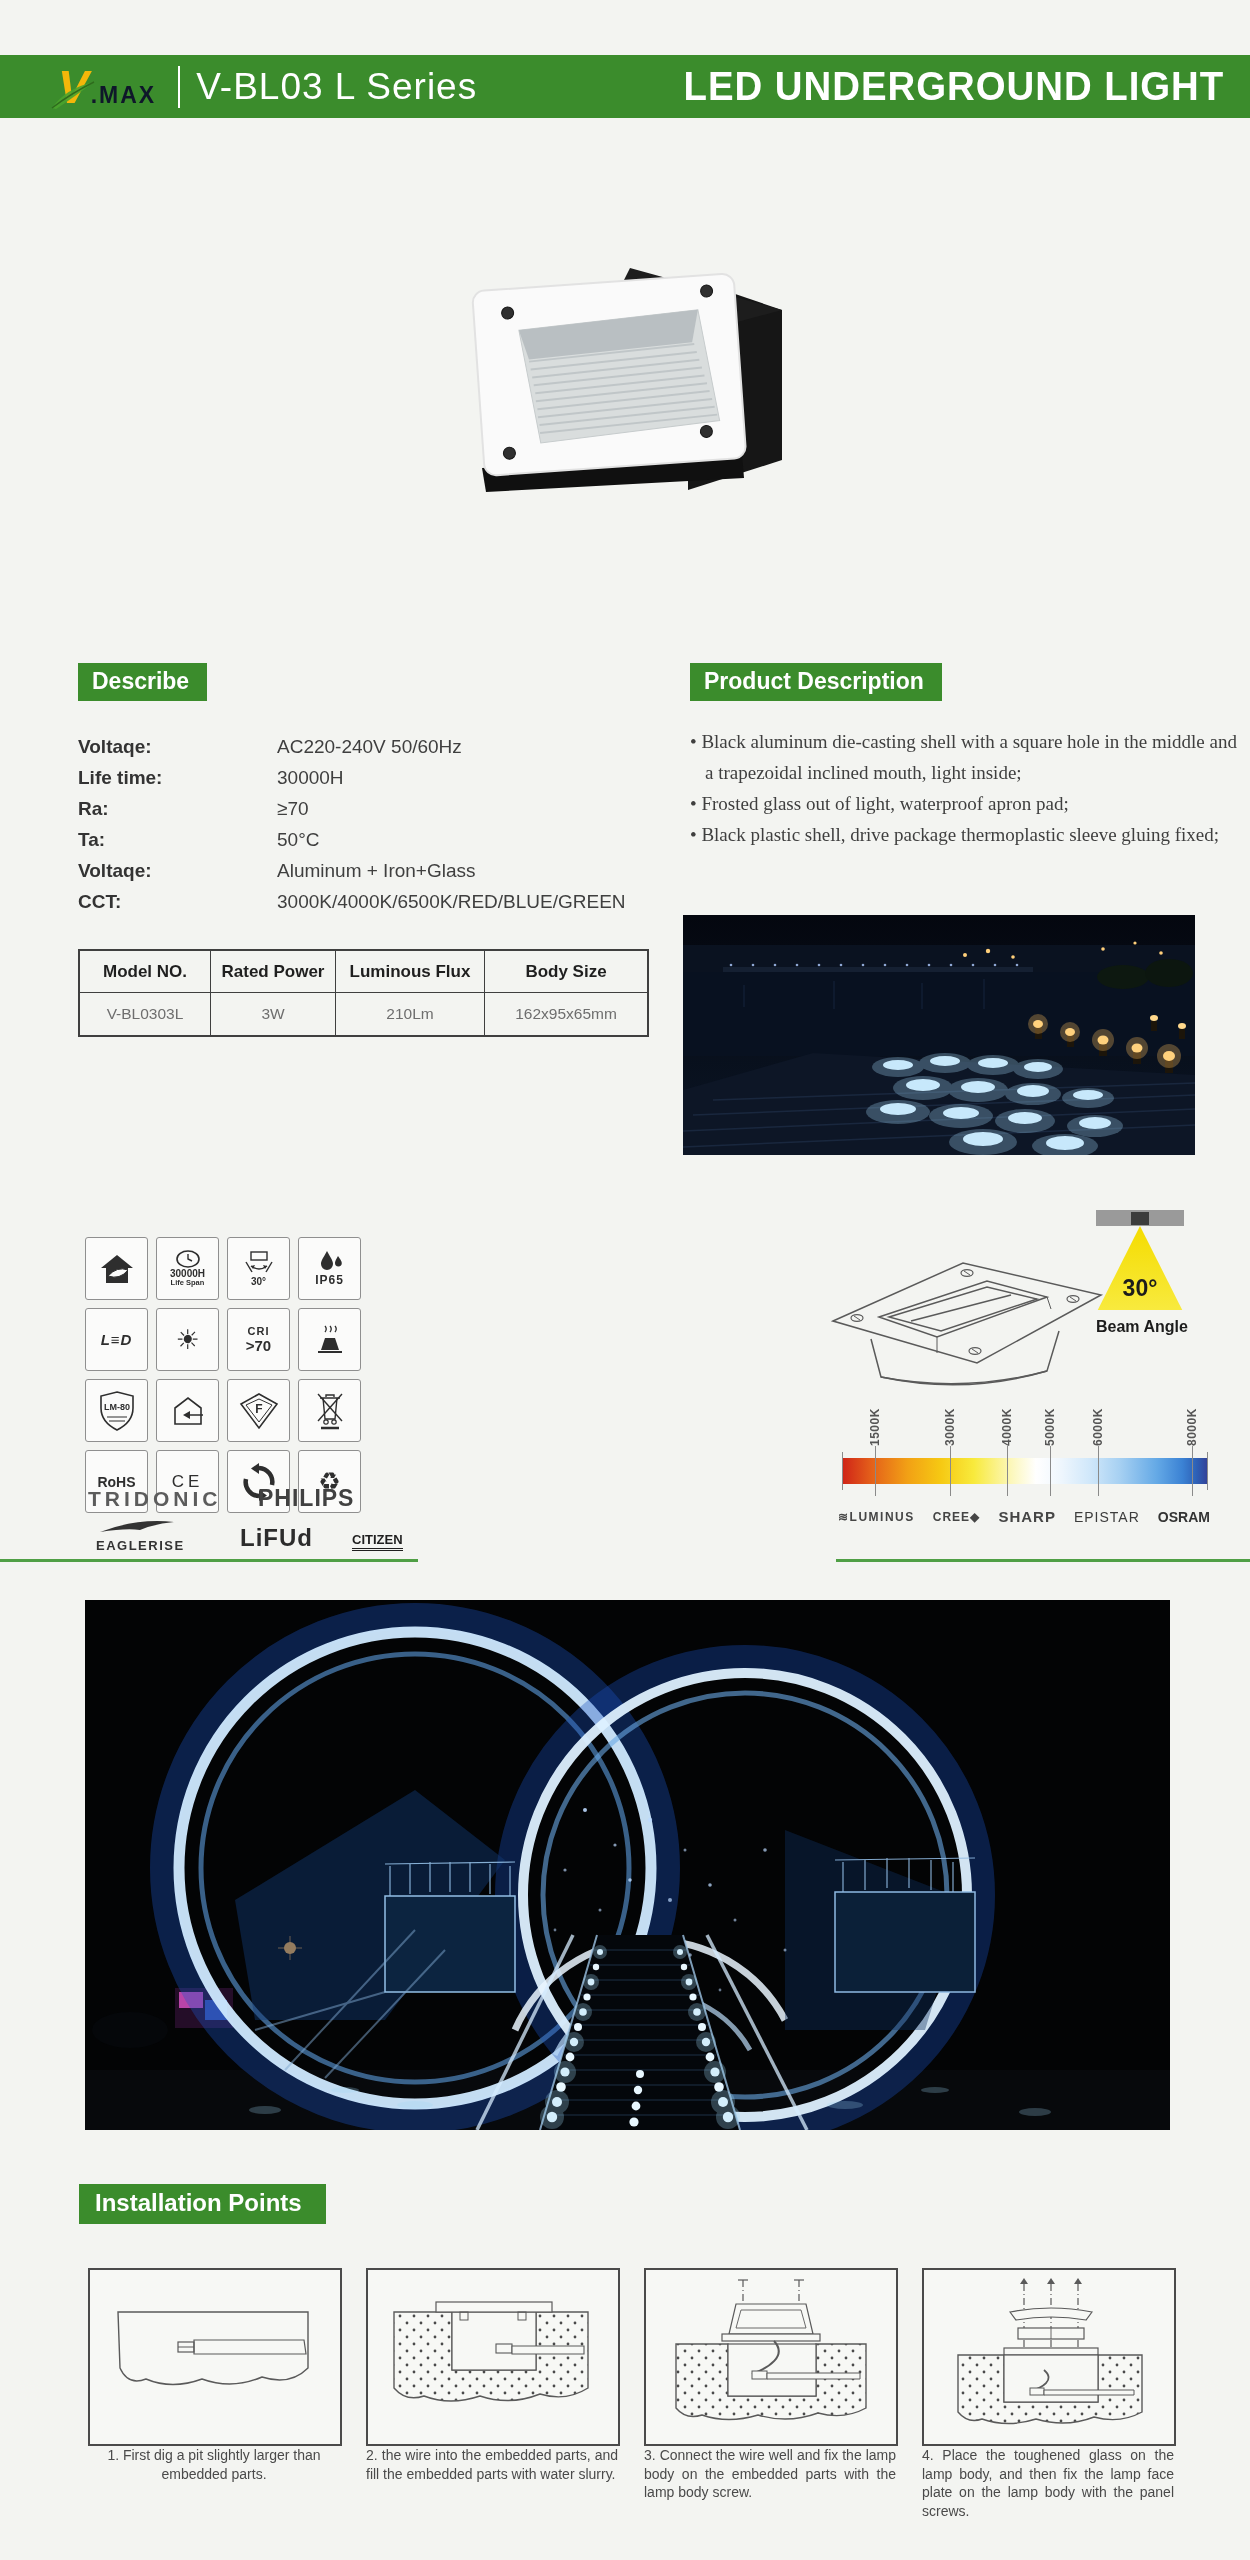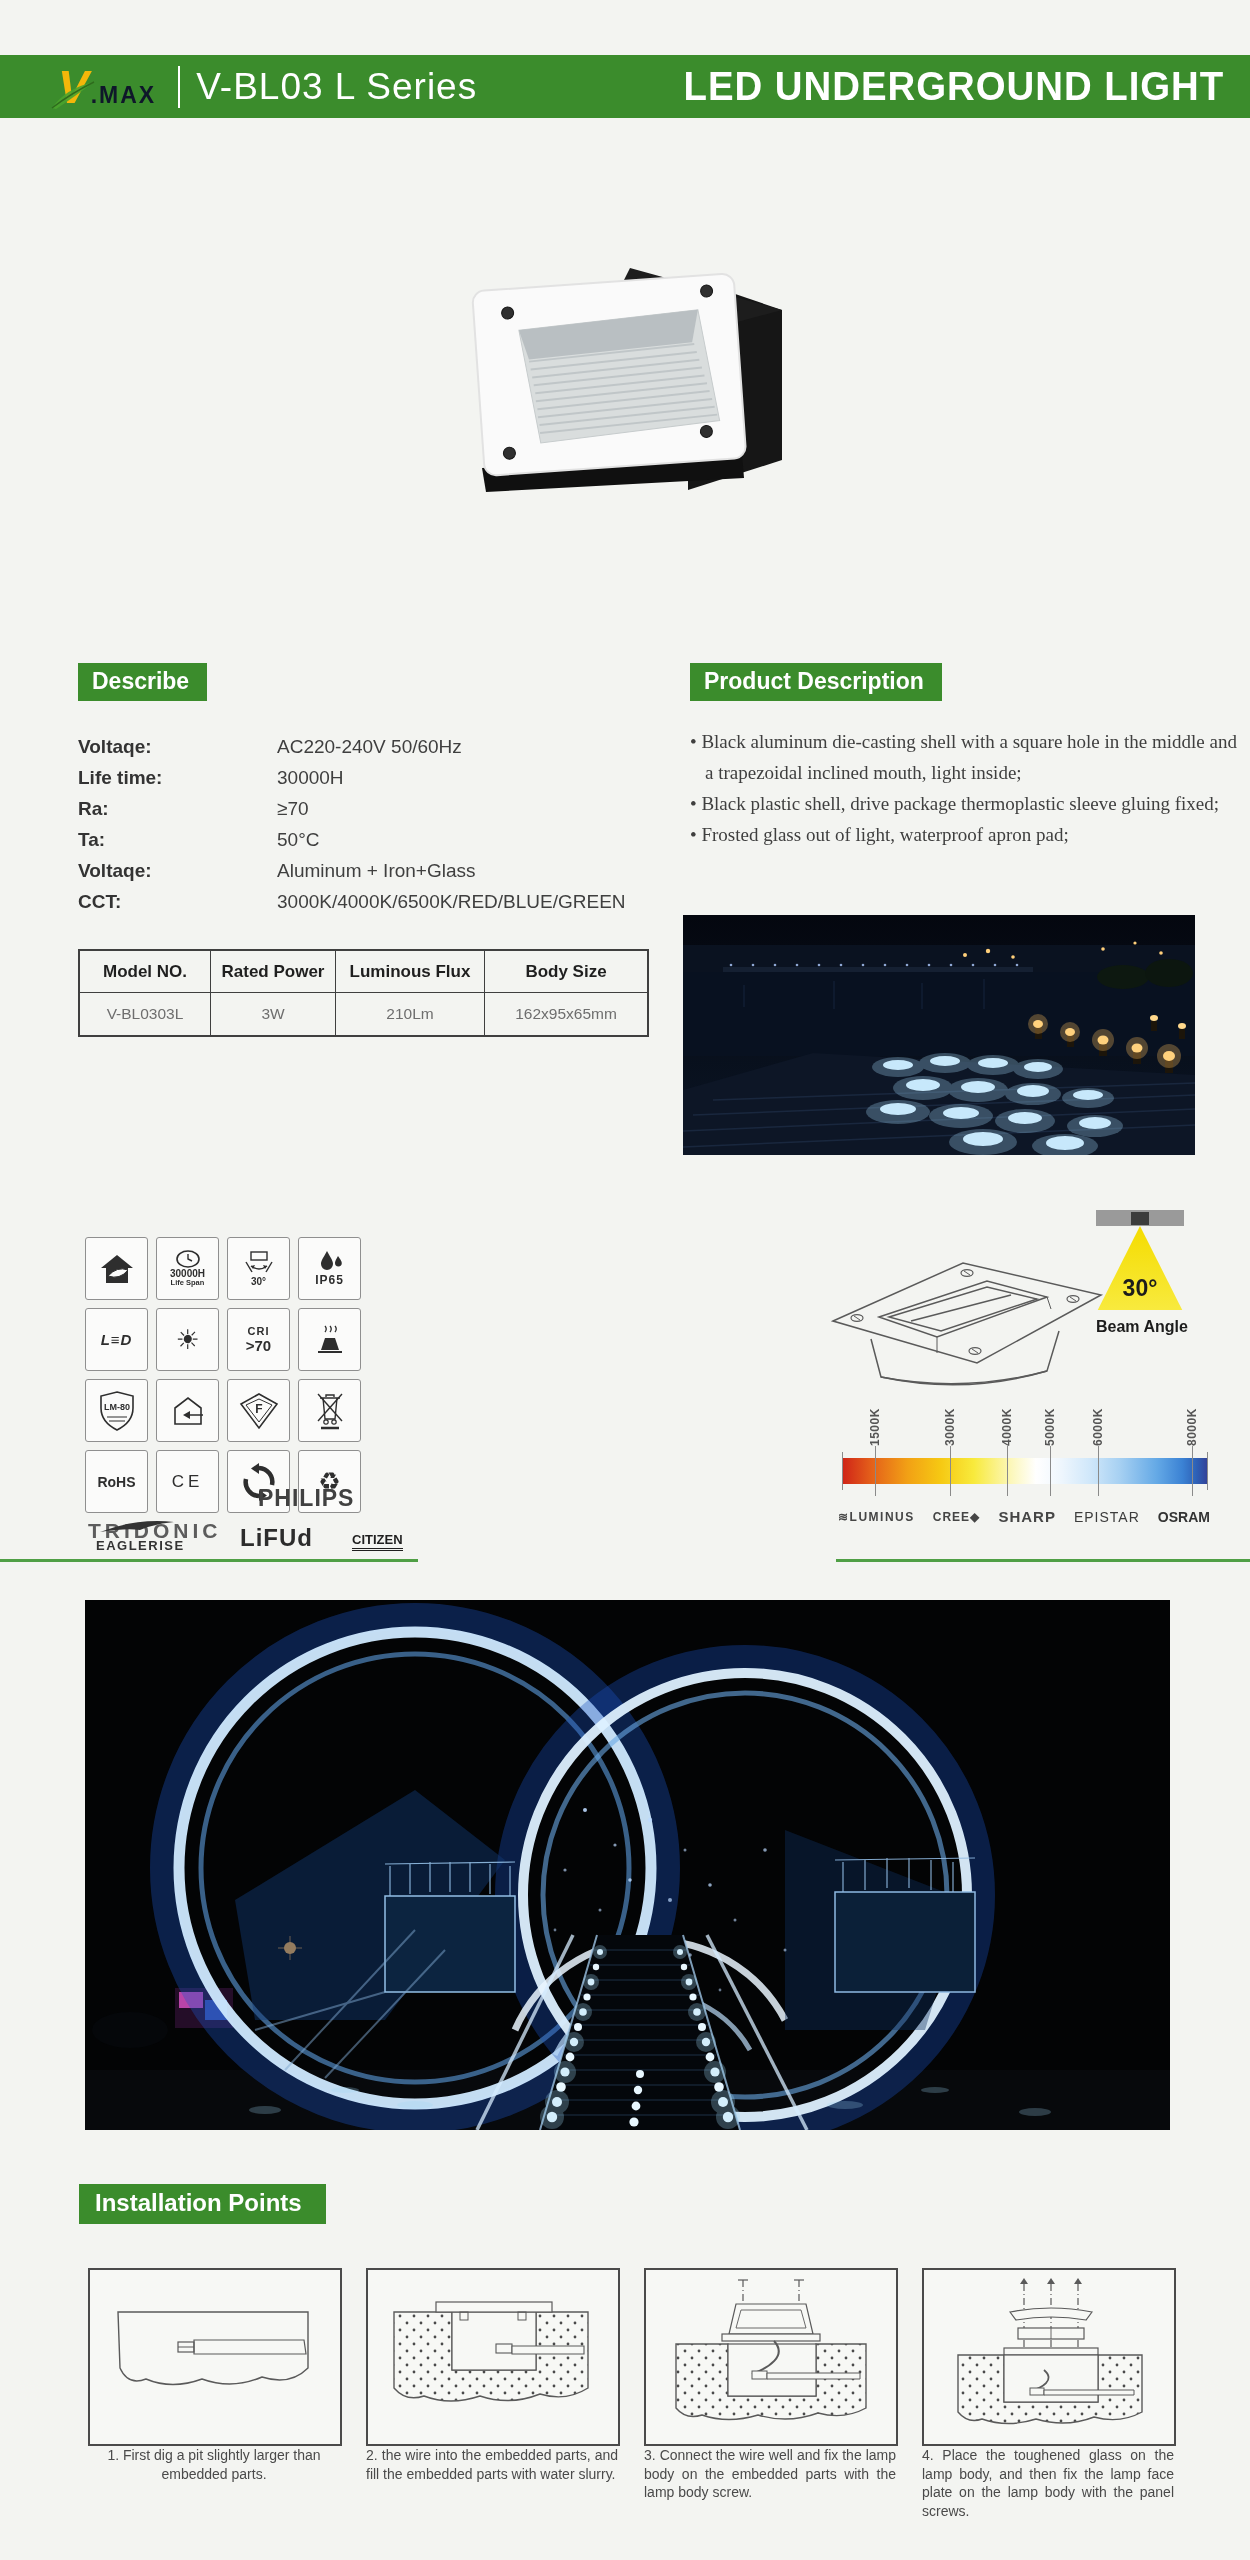--- a/index.html
+++ b/index.html
@@ -36,21 +36,21 @@
   .t-led{font-size:15px;font-weight:bold;font-style:italic;letter-spacing:1px;}
   .t-cri1{font-size:11px;font-weight:bold;letter-spacing:1px;}
   .t-cri2{font-size:15px;font-weight:bold;}
   .t-rohs{font-size:14px;font-weight:bold;}
   .t-ce{font-size:17px;font-weight:normal;letter-spacing:4px;}
   .t-sun{font-size:27px;line-height:1;font-family:"DejaVu Sans",sans-serif;}
   .t-recycle{font-size:25px;line-height:1;font-family:"DejaVu Sans",sans-serif;}
   .t-small{font-size:10px;font-weight:bold;line-height:1.15;}
   .t-tiny{font-size:7.5px;font-weight:bold;line-height:1.1;}
   
-  .brand-tridonic{position:absolute;left:88px;top:1487px;font-size:21px;font-weight:bold;letter-spacing:4px;color:#5c5c5c;margin-top:32px;}
+  .brand-tridonic{position:absolute;left:88px;top:1487px;font-size:21px;font-weight:bold;letter-spacing:4px;color:#5c5c5c;}
   .brand-philips{position:absolute;left:258px;top:1485px;font-size:23px;font-weight:bold;letter-spacing:1px;color:#414141;}
   .brand-eaglerise{position:absolute;left:96px;top:1538px;font-size:13px;font-weight:bold;letter-spacing:1.5px;color:#333;}
   .eagle-swoosh{position:absolute;left:96px;top:1516px;}
   .brand-lifud{position:absolute;left:240px;top:1524px;font-size:24px;font-weight:bold;color:#2c2c2c;letter-spacing:1px;}
   .brand-citizen{position:absolute;left:352px;top:1532px;font-size:13px;font-weight:bold;font-family:Liberation Sans, sans-serif;color:#1f1f1f;border-bottom:3px double #1f1f1f;padding-bottom:1px;}
   .greenline{position:absolute;height:3px;background:#4f9f45;top:1559px;}
   
   .beam{position:absolute;left:1096px;top:1210px;width:88px;}
   .beam-bar{position:relative;width:88px;height:16px;background:#9a9a9a;}
   .beam-src{position:absolute;left:35px;top:2px;width:18px;height:13px;background:#3c3c3c;}
@@ -134,22 +134,22 @@
   <div class="spec-row" style="left:78px;top:829px;"><span class="spec-label">Ta:</span></div>
   <div class="spec-row" style="left:277px;top:829px;">50°C</div>
   <div class="spec-row" style="left:78px;top:860px;"><span class="spec-label">Voltaqe:</span></div>
   <div class="spec-row" style="left:277px;top:860px;">Aluminum + Iron+Glass</div>
   <div class="spec-row" style="left:78px;top:891px;"><span class="spec-label">CCT:</span></div>
   <div class="spec-row" style="left:277px;top:891px;">3000K/4000K/6500K/RED/BLUE/GREEN</div>
 
   <div class="glabel" style="left:690px;top:663px;">Product Description</div>
   <div class="bullets">
     <p>• Black aluminum die-casting shell with a square hole in the middle and a trapezoidal inclined mouth, light inside;</p>
+    <p>• Frosted glass out of light, waterproof apron pad;</p>
     <p>• Black plastic shell, drive package thermoplastic sleeve gluing fixed;</p>
-    <p>• Frosted glass out of light, waterproof apron pad;</p>
   </div>
 
   <table class="spec">
     <tbody>
         <tr>
       <th style="width:128px;">Model NO.</th>
       <th style="width:122px;">Rated Power</th>
       <th style="width:146px;">Luminous Flux</th>
       <th style="width:160px;">Body Size</th>
     </tr>

